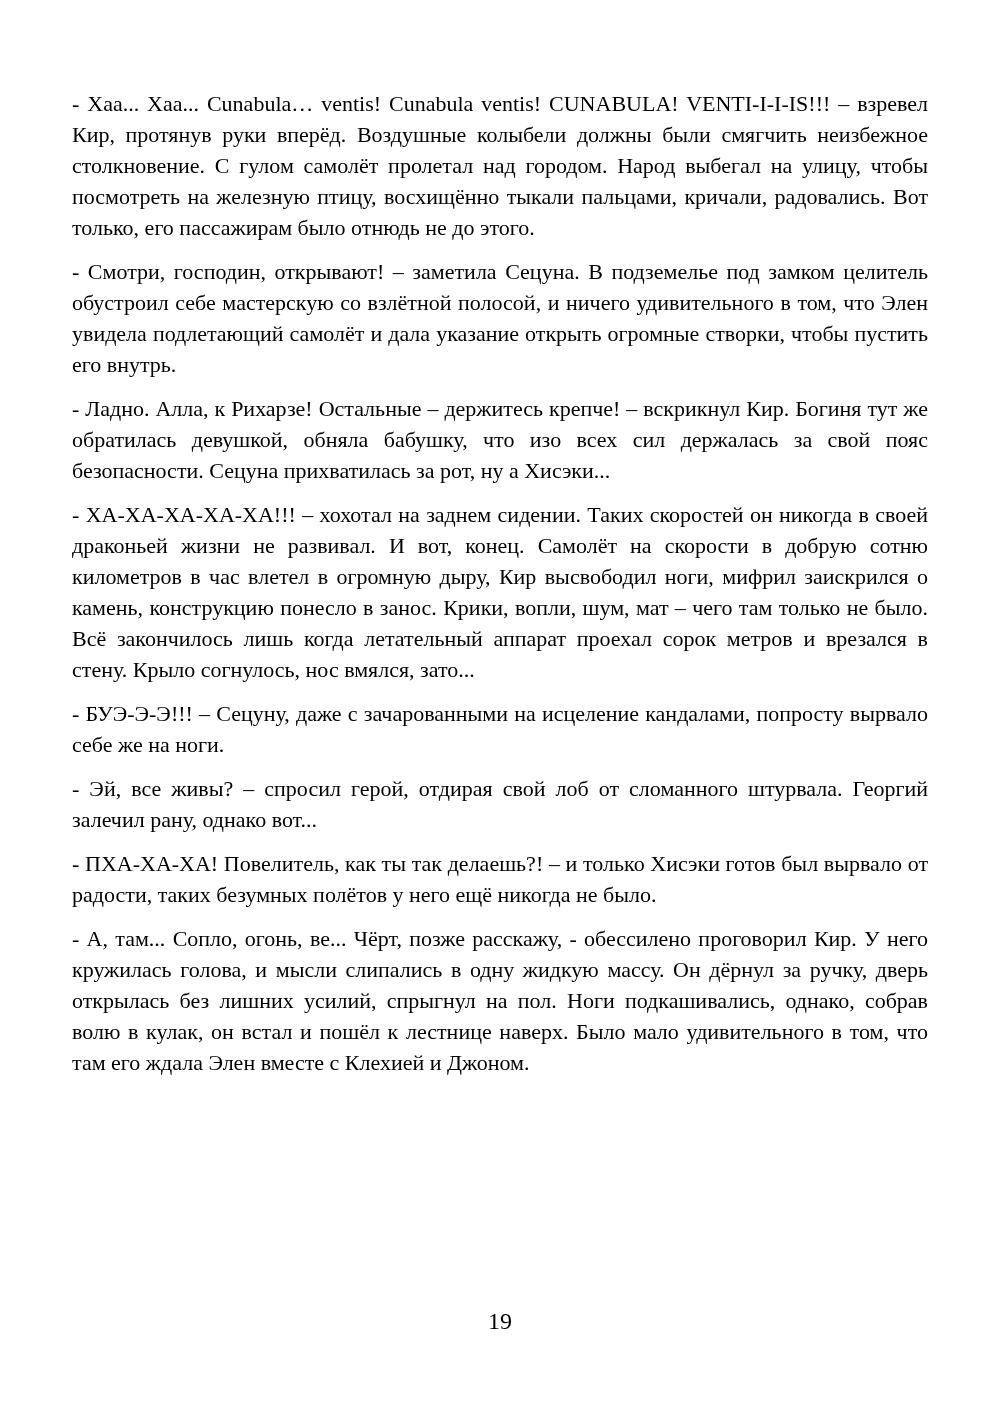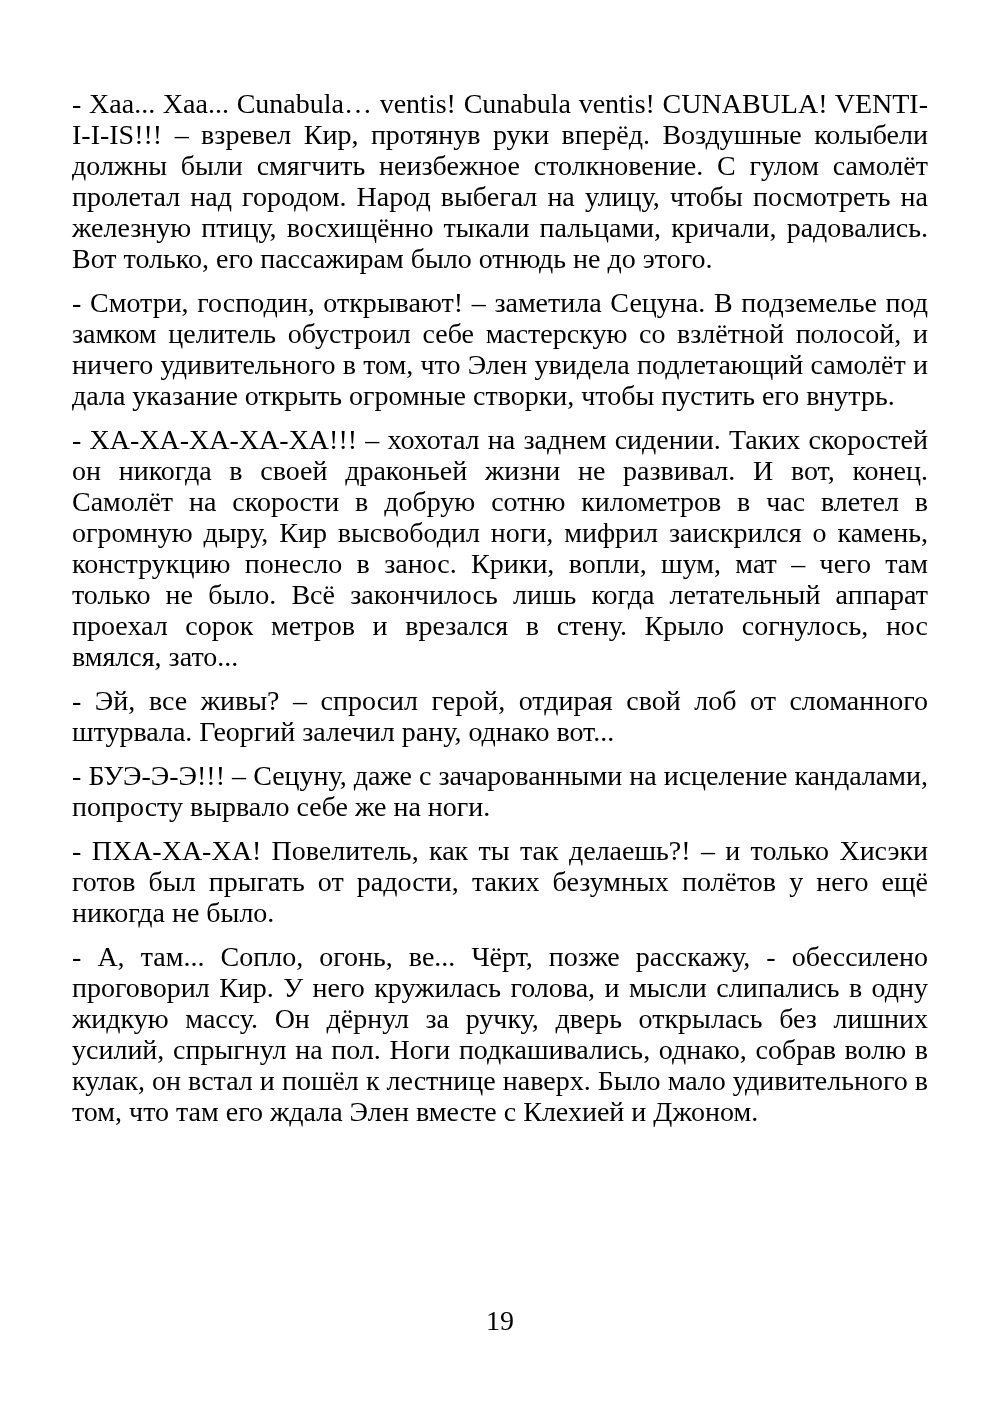--- a/index.html
+++ b/index.html
@@ -15,46 +15,47 @@
     overflow: hidden;
   }
   .content {
     position: absolute;
     left: 72px;
     right: 72px;
     top: 88px;
   }
   p.para {
     font-family: "Liberation Serif", serif;
-    font-size: 28px;
+    font-size: 22px;
     line-height: 31px;
     color: #000000;
     text-align: justify;
     margin: 0 0 13px 0;
     padding: 0;
   }
   .page-number {
     position: absolute;
     left: 0;
     right: 0;
     top: 1308px;
     text-align: center;
     font-family: "Liberation Serif", serif;
-    font-size: 28px;
+    font-size: 24px;
     line-height: 26px;
     color: #000000;
   }
 </style>
 </head>
 <body>
 
 <div class="page">
   <div class="content">
     <p class="para">- Хаа... Хаа... Cunabula… ventis! Cunabula ventis! CUNABULA! VENTI-I-I-IS!!! – взревел Кир, протянув руки вперёд. Воздушные колыбели должны были смягчить неизбежное столкновение. С гулом самолёт пролетал над городом. Народ выбегал на улицу, чтобы посмотреть на железную птицу, восхищённо тыкали пальцами, кричали, радовались. Вот только, его пассажирам было отнюдь не до этого.</p>
     <p class="para">- Смотри, господин, открывают! – заметила Сецуна. В подземелье под замком целитель обустроил себе мастерскую со взлётной полосой, и ничего удивительного в том, что Элен увидела подлетающий самолёт и дала указание открыть огромные створки, чтобы пустить его внутрь.</p>
+    <p class="para">- Ладно. Алла, к Рихарзе! Остальные – держитесь крепче! – вскрикнул Кир. Богиня тут же обратилась девушкой, обняла бабушку, что изо всех сил держалась за свой пояс безопасности. Сецуна прихватилась за рот, ну а Хисэки...</p>
     <p class="para">- ХА-ХА-ХА-ХА-ХА!!! – хохотал на заднем сидении. Таких скоростей он никогда в своей драконьей жизни не развивал. И вот, конец. Самолёт на скорости в добрую сотню километров в час влетел в огромную дыру, Кир высвободил ноги, мифрил заискрился о камень, конструкцию понесло в занос. Крики, вопли, шум, мат – чего там только не было. Всё закончилось лишь когда летательный аппарат проехал сорок метров и врезался в стену. Крыло согнулось, нос вмялся, зато...</p>
+    <p class="para">- БУЭ-Э-Э!!! – Сецуну, даже с зачарованными на исцеление кандалами, попросту вырвало себе же на ноги.</p>
     <p class="para">- Эй, все живы? – спросил герой, отдирая свой лоб от сломанного штурвала. Георгий залечил рану, однако вот...</p>
-    <p class="para">- БУЭ-Э-Э!!! – Сецуну, даже с зачарованными на исцеление кандалами, попросту вырвало себе же на ноги.</p>
-    <p class="para">- ПХА-ХА-ХА! Повелитель, как ты так делаешь?! – и только Хисэки готов был прыгать от радости, таких безумных полётов у него ещё никогда не было.</p>
+    <p class="para">- ПХА-ХА-ХА! Повелитель, как ты так делаешь?! – и только Хисэки готов был вырвало от радости, таких безумных полётов у него ещё никогда не было.</p>
     <p class="para">- А, там... Сопло, огонь, ве... Чёрт, позже расскажу, - обессилено проговорил Кир. У него кружилась голова, и мысли слипались в одну жидкую массу. Он дёрнул за ручку, дверь открылась без лишних усилий, спрыгнул на пол. Ноги подкашивались, однако, собрав волю в кулак, он встал и пошёл к лестнице наверх. Было мало удивительного в том, что там его ждала Элен вместе с Клехией и Джоном.</p>
   </div>
   <div class="page-number">19</div>
 </div>
 
 </body></html>

